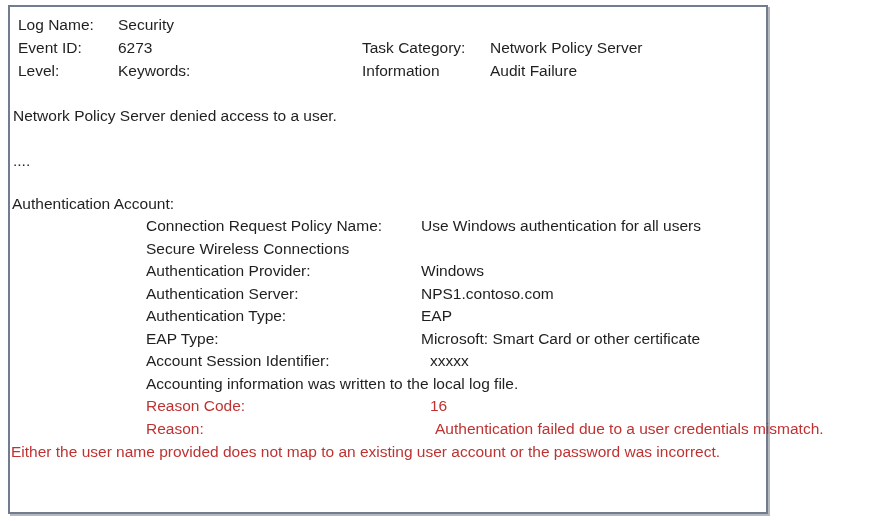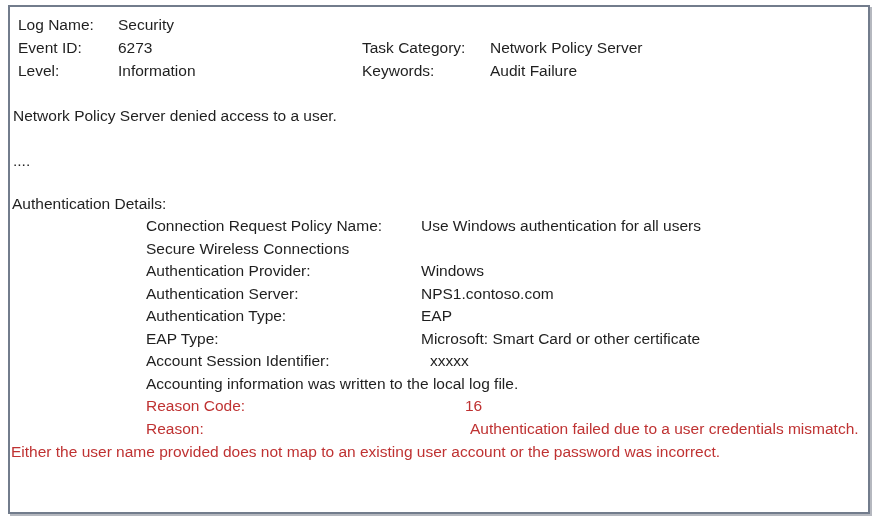--- a/index.html
+++ b/index.html
@@ -13,21 +13,21 @@
     position: relative;
     font-family: "Liberation Sans", sans-serif;
     color: var(--text, #1f1f1f);
     font-size: 15.5px;
     overflow: hidden;
   }
   .frame {
     position: absolute;
     left: 8px;
     top: 5px;
-    width: 862px;
+    width: 760px;
     height: 509px;
     box-sizing: border-box;
     border: 2px solid var(--border, #727c8c);
     box-shadow: 2px 2px 0 rgba(90, 98, 114, 0.45);
     background: #ffffff;
   }
   .header {
     margin-top: 6px;
     padding-left: 8px;
   }
@@ -57,21 +57,20 @@
     margin-left: 32px;
   }
   .drow {
     display: grid;
     grid-template-columns: 275px auto;
     line-height: 22.5px;
     white-space: nowrap;
   }
   .red {
     color: var(--red, #bf3232);
-    gap: 35px;
   }
   .ind6  { padding-left: 6px; }
   .ind9  { padding-left: 9px; }
   .ind14 { padding-left: 14px; }
   .footer-note {
     padding-left: 1px;
     line-height: 23px;
     white-space: nowrap;
   }
 </style>
@@ -88,31 +87,31 @@
       <span></span>
     </div>
     <div class="hrow">
       <span>Event ID:</span>
       <span>6273</span>
       <span>Task Category:</span>
       <span>Network Policy Server</span>
     </div>
     <div class="hrow">
       <span>Level:</span>
+      <span>Keywords:</span>
       <span>Information</span>
-      <span>Keywords:</span>
       <span>Audit Failure</span>
     </div>
   </div>
 
   <div class="para">Network Policy Server denied access to a user.</div>
 
   <div class="dots">....</div>
 
-  <div class="auth-title">Authentication Details:</div>
+  <div class="auth-title">Authentication Account:</div>
 
   <div class="details">
     <div class="drow">
       <span>Connection Request Policy Name:</span>
       <span>Use Windows authentication for all users</span>
     </div>
     <div class="drow">
       <span>Secure Wireless Connections</span>
     </div>
     <div class="drow">

